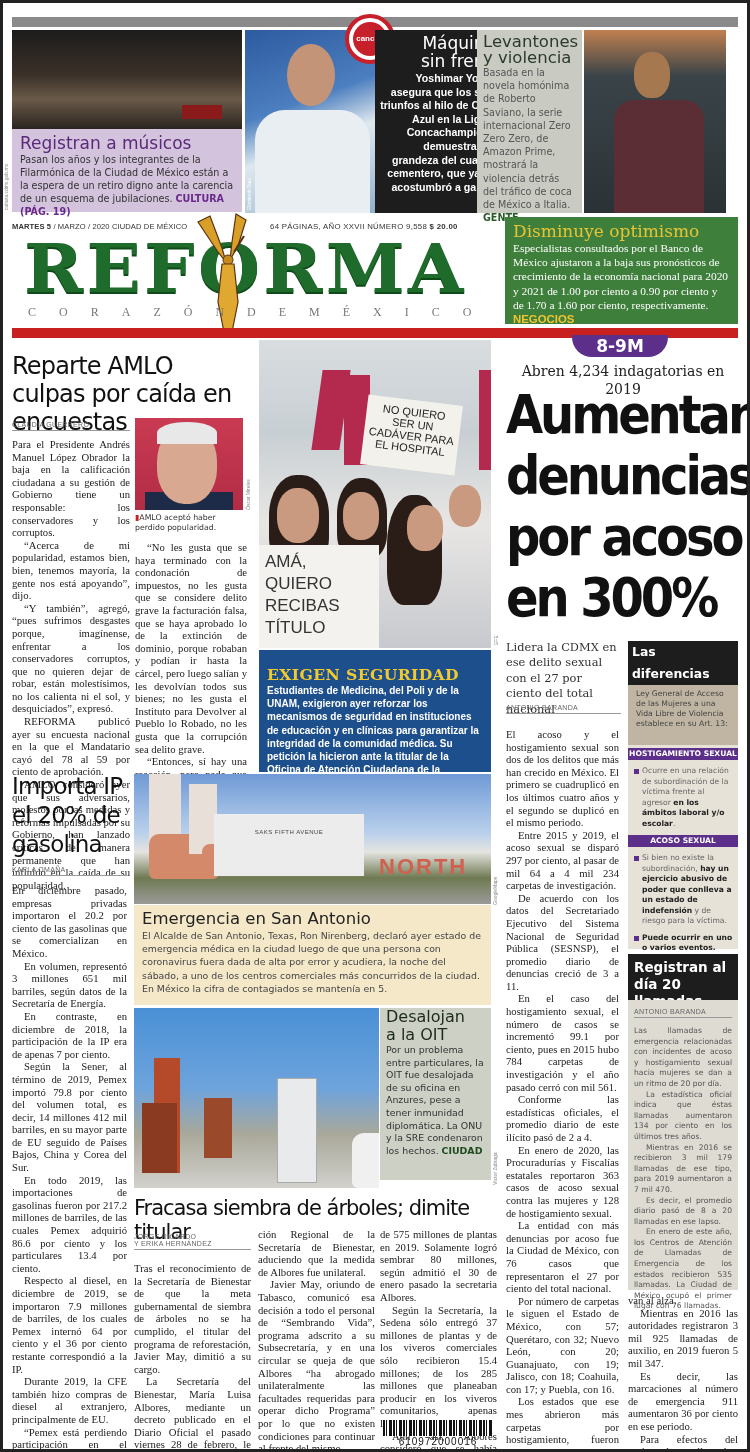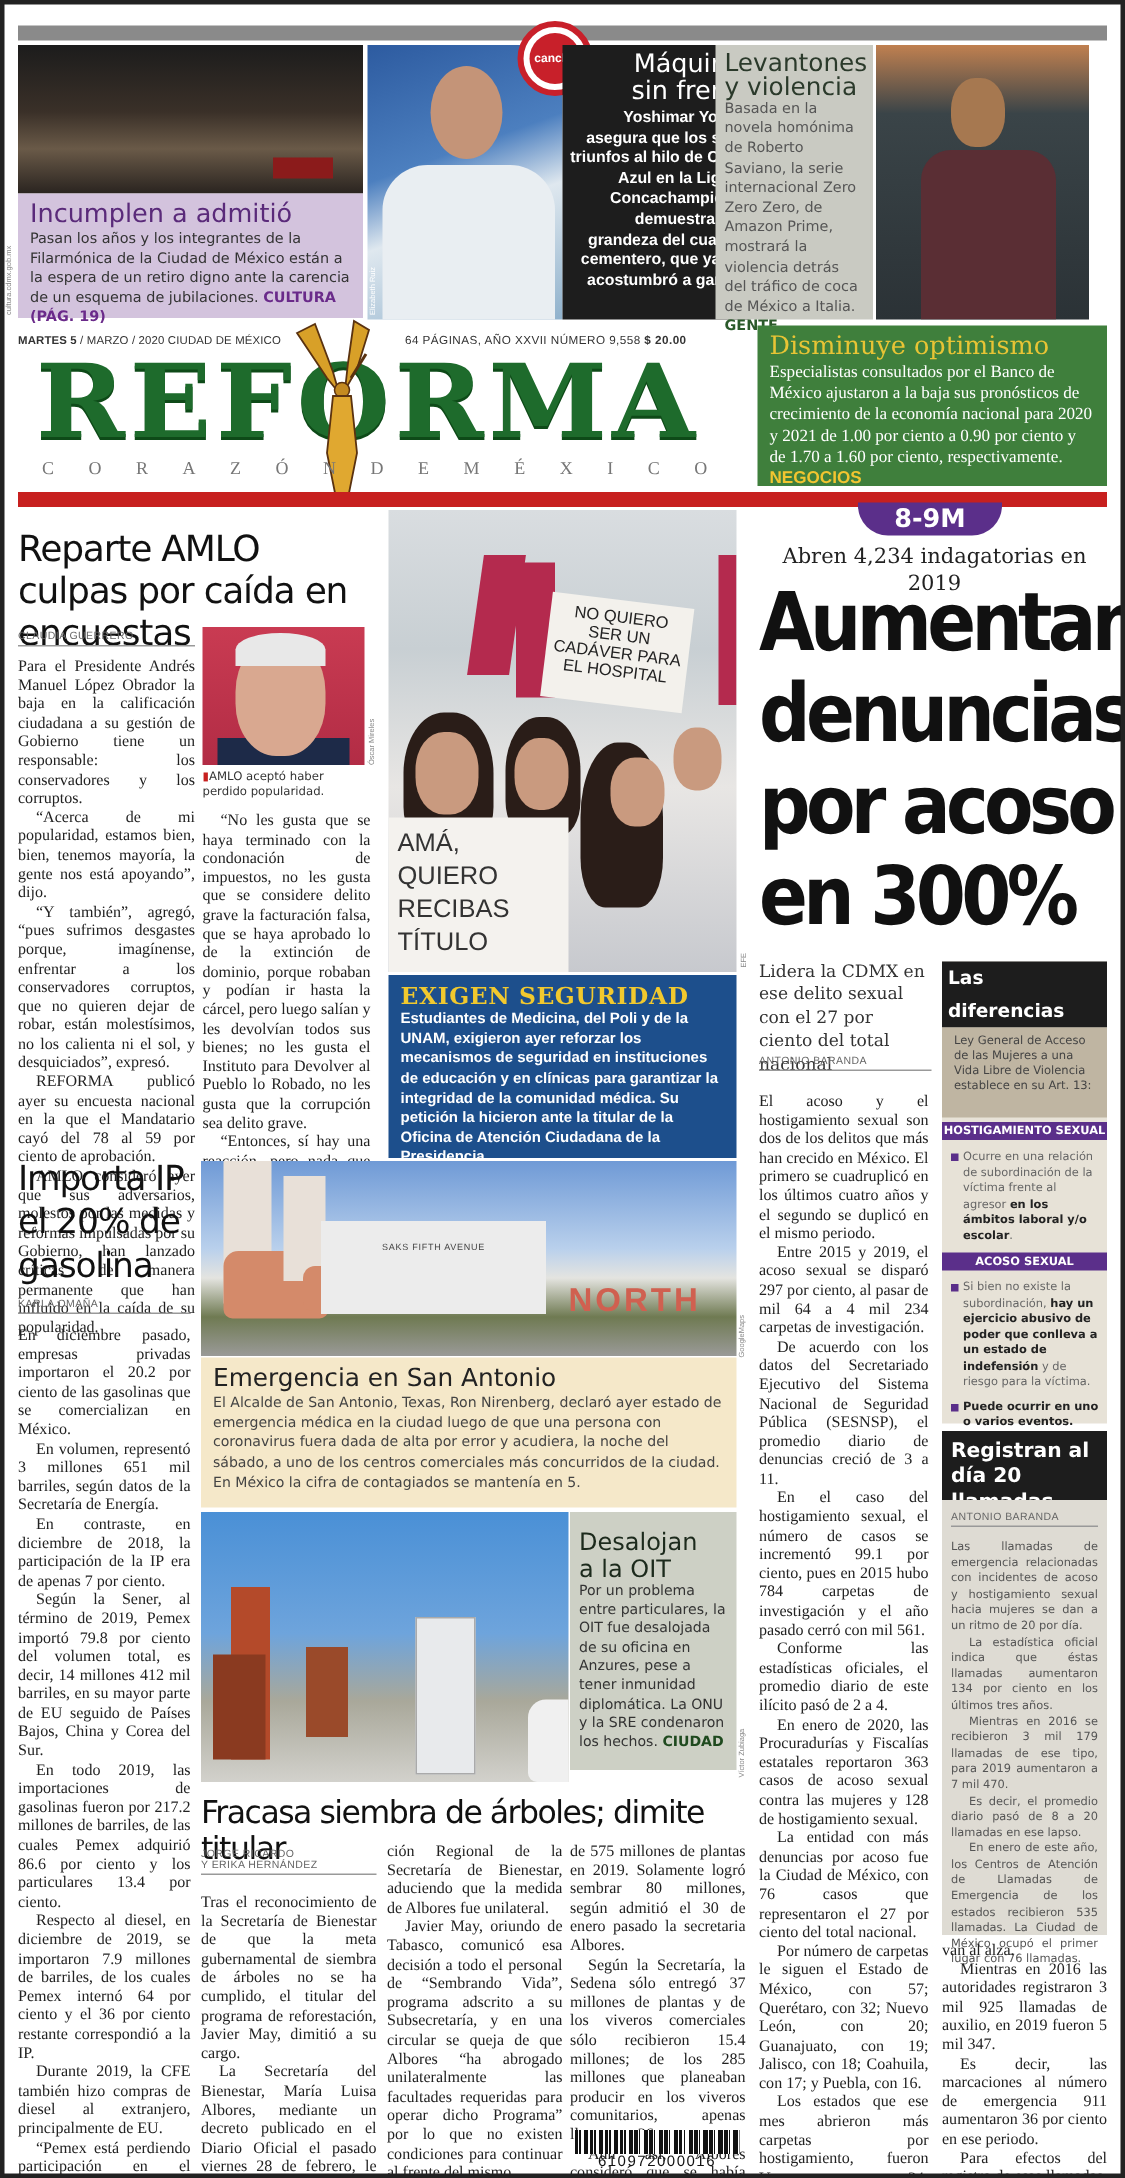--- a/index.html
+++ b/index.html
@@ -59,21 +59,21 @@
 .caption{font-family:"DejaVu Sans",sans-serif;font-size:7.8px;line-height:10px;color:#333}
 .caption .mark{color:#c7201f}
 .credit{font-family:"Liberation Sans",sans-serif;font-size:5px;color:#888;writing-mode:vertical-rl;transform:rotate(180deg)}
 
 .ph-protest{left:259px;top:340px;width:232px;height:308px;background:linear-gradient(180deg,#d9dde0 0%,#c8cfd3 30%,#e8e6e4 60%,#c7c9ce 100%)}
 .flag{position:absolute;background:#b42a4e}
 .sign1{position:absolute;left:105px;top:60px;width:95px;height:70px;background:#f3f1ec;transform:rotate(7deg);font-family:"Liberation Sans",sans-serif;font-size:11px;line-height:12px;color:#222;padding:6px 4px;text-align:center}
 .sign2{position:absolute;left:0;top:205px;width:120px;height:103px;background:#f4f2ee;font-family:"Liberation Sans",sans-serif;font-size:17px;line-height:22px;color:#333;padding:6px}
 .face2{position:absolute;border-radius:45%;background:#c99a7f}
 .hair2{position:absolute;border-radius:45% 45% 30% 30%;background:#2a1d18}
-.exigen-box{left:259px;top:650px;width:232px;height:122px;background:#1d4f8c;padding:5px 8px;color:#fff}
+.exigen-box{left:259px;top:650px;width:232px;height:122px;background:#1d4f8c;padding:16px 8px;color:#fff}
 .exigen-box h2{font-family:"DejaVu Serif",serif;font-weight:bold;color:#f2c92e;font-size:15.6px;line-height:18px;letter-spacing:.4px}
 .exigen-box p{font-family:"Liberation Sans",sans-serif;font-weight:bold;font-size:10px;line-height:13.2px}
 
 .lead-kicker{left:508px;top:362px;width:230px;font-family:"DejaVu Serif",serif;font-size:14px;line-height:18px;color:#222;text-align:center}
 .lead-h{left:506px;top:384px;width:234px;font-family:"DejaVu Sans",sans-serif;font-weight:bold;font-size:54px;line-height:61px;letter-spacing:-3.5px;color:#111;transform:scaleX(.89);transform-origin:left top;width:266px}
 .lead-sub{left:506px;top:640px;width:115px;font-family:"DejaVu Serif",serif;font-size:11.4px;line-height:15.4px;color:#333}
 .lead-by{left:506px;top:704px;width:115px}
 .lead-body{left:506px;top:728px;width:113px}
 .diff-box{left:628px;top:641px;width:110px;height:308px;background:#e7e2d7}
 .diff-title{background:#1d1d1d;color:#fff;font-family:"DejaVu Sans",sans-serif;font-weight:bold;font-size:12.4px;line-height:22px;padding:0 4px}
@@ -96,21 +96,21 @@
 .ph-sa .boot{position:absolute;background:#d48a6a}
 .ph-sa .letters{position:absolute;left:245px;top:80px;font-family:"Liberation Sans",sans-serif;font-weight:bold;font-size:22px;color:#d06050;letter-spacing:2px}
 .sa-box{left:134px;top:905px;width:357px;height:100px;background:#f5e8c9;padding:4px 8px}
 .sa-box h2{font-family:"DejaVu Sans",sans-serif;font-weight:normal;font-size:16.5px;line-height:20px;color:#222}
 .sa-box p{font-family:"DejaVu Sans",sans-serif;font-size:9.4px;line-height:13.2px;color:#444}
 
 .ph-oit{left:134px;top:1008px;width:245px;height:180px;background:linear-gradient(180deg,#4a90d6 0%,#6ea4dc 45%,#a9a89a 70%,#d2d1cc 100%)}
 .ph-oit .fridge{position:absolute;left:143px;top:70px;width:40px;height:105px;background:#e8eaec;border:1px solid #aaa}
 .ph-oit .furn{position:absolute;background:#b44a2a}
 .ph-oit .car{position:absolute;left:218px;top:125px;width:30px;height:55px;background:#f0f0f0;border-radius:12px 0 0 6px}
-.oit-box{left:380px;top:1008px;width:111px;height:172px;background:#cdd0c5;padding:11px 6px}
+.oit-box{left:380px;top:1008px;width:111px;height:172px;background:#cdd0c5;padding:0 6px}
 .oit-box h2{font-family:"DejaVu Sans",sans-serif;font-weight:normal;font-size:16px;line-height:18px;color:#1c2a1c}
 .oit-box p{font-family:"DejaVu Sans",sans-serif;font-size:9.4px;line-height:12.6px;color:#333}
 .oit-box b{color:#1f4a1f}
 
 .arb-h{left:134px;top:1196px;width:370px;font-size:21px;line-height:24px;font-weight:normal;letter-spacing:-1px}
 .arb-by{left:134px;top:1233px;width:117px}
 .arb-c1{left:134px;top:1262px;width:117px}
 .arb-c2{left:258px;top:1228px;width:117px}
 .arb-c3{left:380px;top:1228px;width:117px}
 .barcode{left:383px;top:1420px;width:110px;height:16px;background:repeating-linear-gradient(90deg,#111 0 2px,#fff 2px 3px,#111 3px 4px,#fff 4px 6px,#111 6px 9px,#fff 9px 10px)}
@@ -119,21 +119,21 @@
 </head>
 <body>
 
 <div class="abs strip-bar"></div>
 
 <div class="abs photo ph-orch">
     <div class="stage"></div>
   </div>
 <div class="abs credit" style="left:3px;top:130px;height:80px">cultura.cdmx.gob.mx</div>
 <div class="abs cultura-box">
-  <h2>Incumplen a admitió</h2>
+  <h2>Registran a músicos</h2>
   <p><span>Pasan los años y los integrantes de la Filarmónica de la Ciudad de México están a la espera de un retiro digno ante la carencia de un esquema de jubilaciones.</span> <b>CULTURA (PÁG. 19)</b></p>
 </div>
 
 <div class="abs photo ph-player">
   <div class="shirt"></div>
   <div class="head"></div>
 </div>
 <div class="abs credit" style="left:246px;top:150px;height:60px;color:#fff">Elizabeth Ruiz</div>
 <div class="abs cancha-logo">
     <span>cancha</span>

